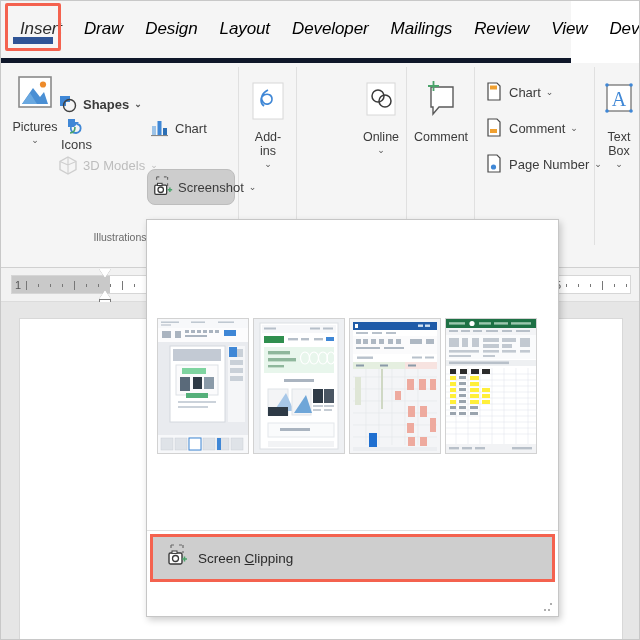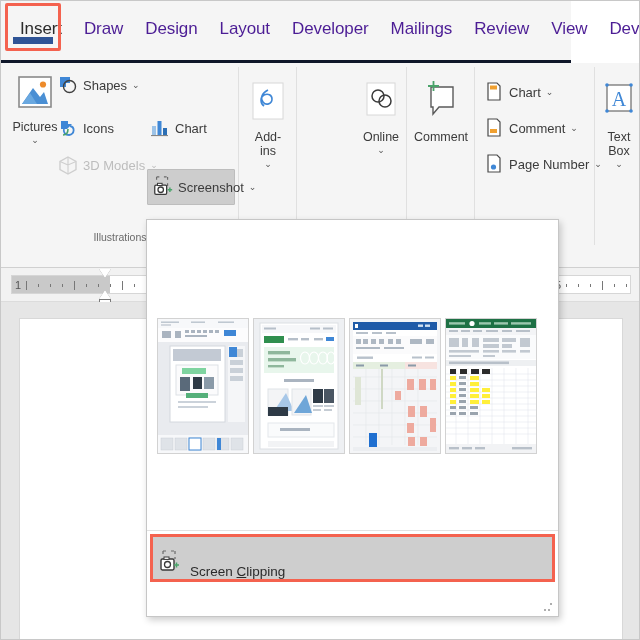--- a/index.html
+++ b/index.html
@@ -15,31 +15,32 @@
     background: #ffffff;
     border: 1px solid #c8c8c8;
     overflow: hidden;
   }
 
   
   .tabbar {
     position: absolute; left: 0; top: 0;
     width: 570px; height: 62px;
     background: #f5f5f5;
-    border-bottom: 3px solid #0f172a;
+    border-bottom: 5px solid #0f172a;
+    font-style: italic;
   }
   .tabs {
     position: absolute; left: 8px; top: 14px;
     display: flex; align-items: flex-start;
   }
   .tab {
     position: relative;
     padding: 4px 11px 2px 11px;
     font-size: 17px;
-    color: #4c1d95;
+    color: #000000;
     white-space: nowrap;
     letter-spacing: -0.1px;
     cursor: default;
   }
   .tab.active { color: #2b2b2b; }
   .tab-highlight {
     position: absolute;
     left: 4px; top: 2px;
     width: 56px; height: 48px;
     border: 3px solid #f4624f;
@@ -96,21 +97,21 @@
   .smallbtn .lbl {
     font-size: 13px; color: #3b3b3b;
     margin-left: 4px; white-space: nowrap;
   }
   .smallbtn .chev { font-size: 9px; color: #555; margin-left: 5px; }
   .disabled .lbl, .disabled .chev { color: #bdbdbd; }
   .disabled .ic svg { opacity: 0.42; }
   .btn-pressed {
     background: #cdcdcd;
     border: 1px solid #bdbdbd;
-    border-radius: 1px;
+    border-radius: 8px;
   }
 
   
   .ruler {
     position: absolute; left: 0; top: 267px;
     width: 640px; height: 34px;
     background: #f2f2f2;
     border-bottom: 1px solid #dcdcdc;
   }
   .ruler-strip {
@@ -200,22 +201,22 @@
   }
   .clip-wrap {
     position: absolute; left: 3px; top: 314px;
     width: 405px; height: 48px;
     border: 3px solid #f4624f;
     cursor: default;
   }
   .clip-item {
     position: absolute; inset: 0;
     background: #cecece;
-    display: flex; align-items: flex-end;
-    padding-left: 6px;
+    display: flex; align-items: center;
+    padding-left: 14px;
   }
   .clip-label {
     font-size: 13.5px; color: #2b2b2b; margin-left: 9px;
   }
   .clip-label u { text-decoration: underline; }
   .grip {
     position: absolute; right: 4px; bottom: 3px;
     width: 10px; height: 10px;
   }
   .grip i {
@@ -254,32 +255,32 @@
             <rect x="7.5" y="4.5" width="27" height="25" fill="#ffffff"></rect>
             <polygon points="8,29 19,13 26,22 30,17 34,29" fill="#4a8fd4"></polygon>
             <polygon points="8,29 16,18 23,29" fill="#6aa8e0"></polygon>
             <circle cx="29" cy="9.5" r="3.1" fill="#ed8b2b"></circle>
           </svg>
         </span>
         <span class="lbl">Pictures</span>
         <span class="chev">⌄</span>
       </div>
 
-      <div class="smallbtn" style="left:56px; top:5px;">
+      <div class="smallbtn" style="left:56px; top:24px;font-weight:bold;">
         <span class="ic">
           <svg width="22" height="22" viewBox="0 0 22 22">
             <path d="M3 3 L13 3 L13 9 L9 9 L9 13 L3 13 Z" fill="#3f87d6"></path>
             <circle cx="12.5" cy="12.5" r="6" fill="none" stroke="#3f3f3f" stroke-width="1.4"></circle>
           </svg>
         </span>
         <span class="lbl">Shapes</span>
         <span class="chev">⌄</span>
       </div>
 
-      <div class="smallbtn" style="left:56px; top:48px;">
+      <div class="smallbtn" style="left:56px; top:48px;flex-direction:column;">
         <span class="ic">
           <svg width="22" height="22" viewBox="0 0 22 22">
             <path d="M4 4 h7 v3 h4 l-5 5 h-6 z" fill="#3f87d6"></path>
             <path d="M13 9 c5 1 5 8 -1 9 c-4 0 -6 -3 -5 -6" fill="none" stroke="#3f87d6" stroke-width="1.8"></path>
             <path d="M11 12 c0 4 -2 6 -5 6" fill="none" stroke="#4aa36a" stroke-width="1.6"></path>
           </svg>
         </span>
         <span class="lbl">Icons</span>
       </div>
 

